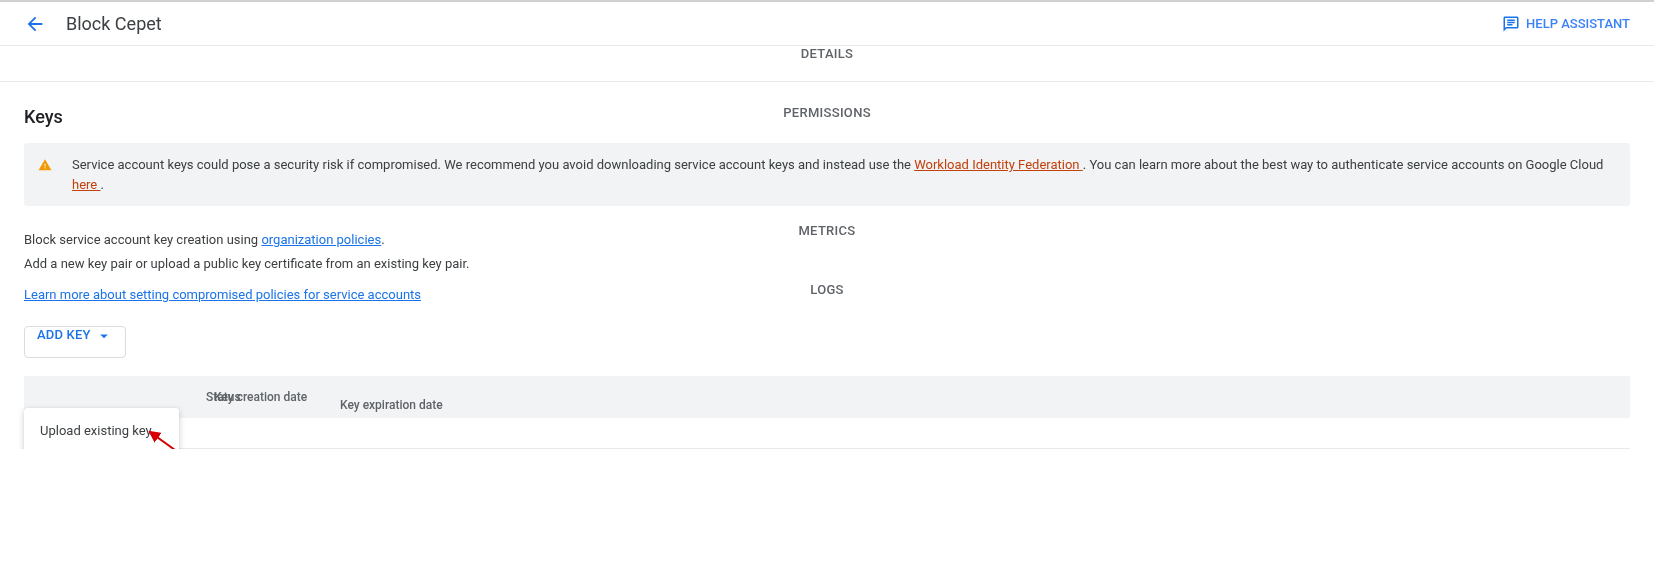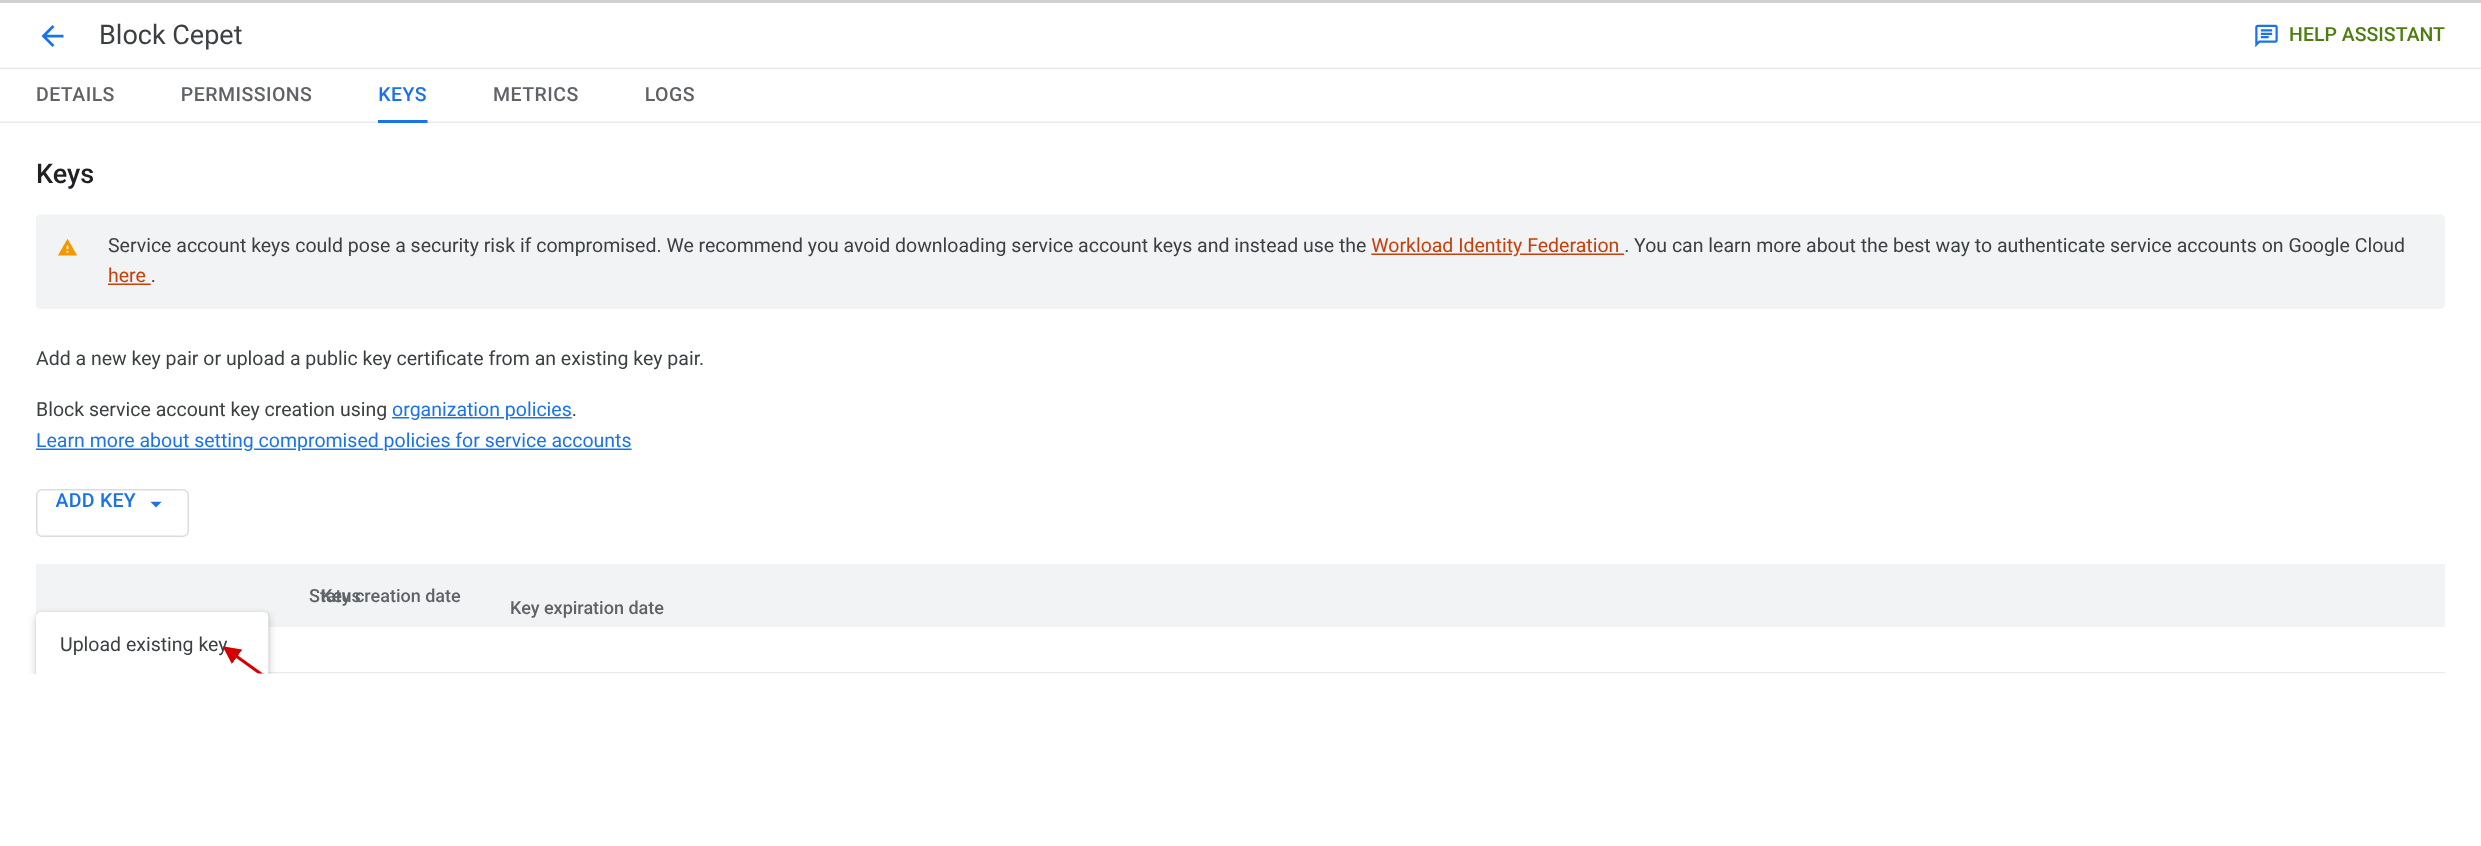--- a/index.html
+++ b/index.html
@@ -35,40 +35,41 @@
       fill: #1a73e8;
     }
     .page-title {
       font-size: 18px;
       font-weight: 400;
       color: #3c4043;
     }
     .help-assistant {
       position: absolute;
       right: 24px;
-      color: #4d7c0f;
+      color: #3b82f6;
       font-size: 13px;
       font-weight: 500;
       display: flex;
       align-items: center;
       cursor: pointer;
     }
     .help-assistant svg {
       width: 18px;
       height: 18px;
       fill: #1a73e8;
       margin-right: 6px;
     }
     .tabs {
       display: flex;
       height: 36px;
       align-items: center;
       padding: 0 24px;
       border-bottom: 1px solid #e8eaed;
       gap: 44px;
+      flex-direction: column;
     }
     .tab {
       font-size: 13px;
       font-weight: 500;
       color: #5f6368;
       text-transform: uppercase;
       letter-spacing: 0.3px;
       cursor: pointer;
       height: 36px;
       display: flex;
@@ -240,25 +241,25 @@
     </span>
     <span class="warning-text">
       <span>Service account keys could pose a security risk if compromised. We recommend you avoid downloading service account keys and instead use the </span>
       <a href="#">Workload Identity Federation </a>
       <span>. You can learn more about the best way to authenticate service accounts on Google Cloud </span>
       <a href="#">here </a>
       <span>.</span>
     </span>
   </div>
 
-  <p class="body-text">Add a new key pair or upload a public key certificate from an existing key pair.</p>
-
   <p class="body-text" style="margin-bottom:4px;">
     <span>Block service account key creation using </span><a href="#">organization policies</a><span>.</span>
   </p>
+
+  <p class="body-text">Add a new key pair or upload a public key certificate from an existing key pair.</p>
   <a href="#" class="learn-more-link">Learn more about setting compromised policies for service accounts</a>
 
   
   <div class="add-key-btn">
     <span>ADD KEY</span>
     <svg viewBox="0 0 24 24">
         <path d="M7 10l5 5 5-5z"></path>
       </svg>
   </div>
 

